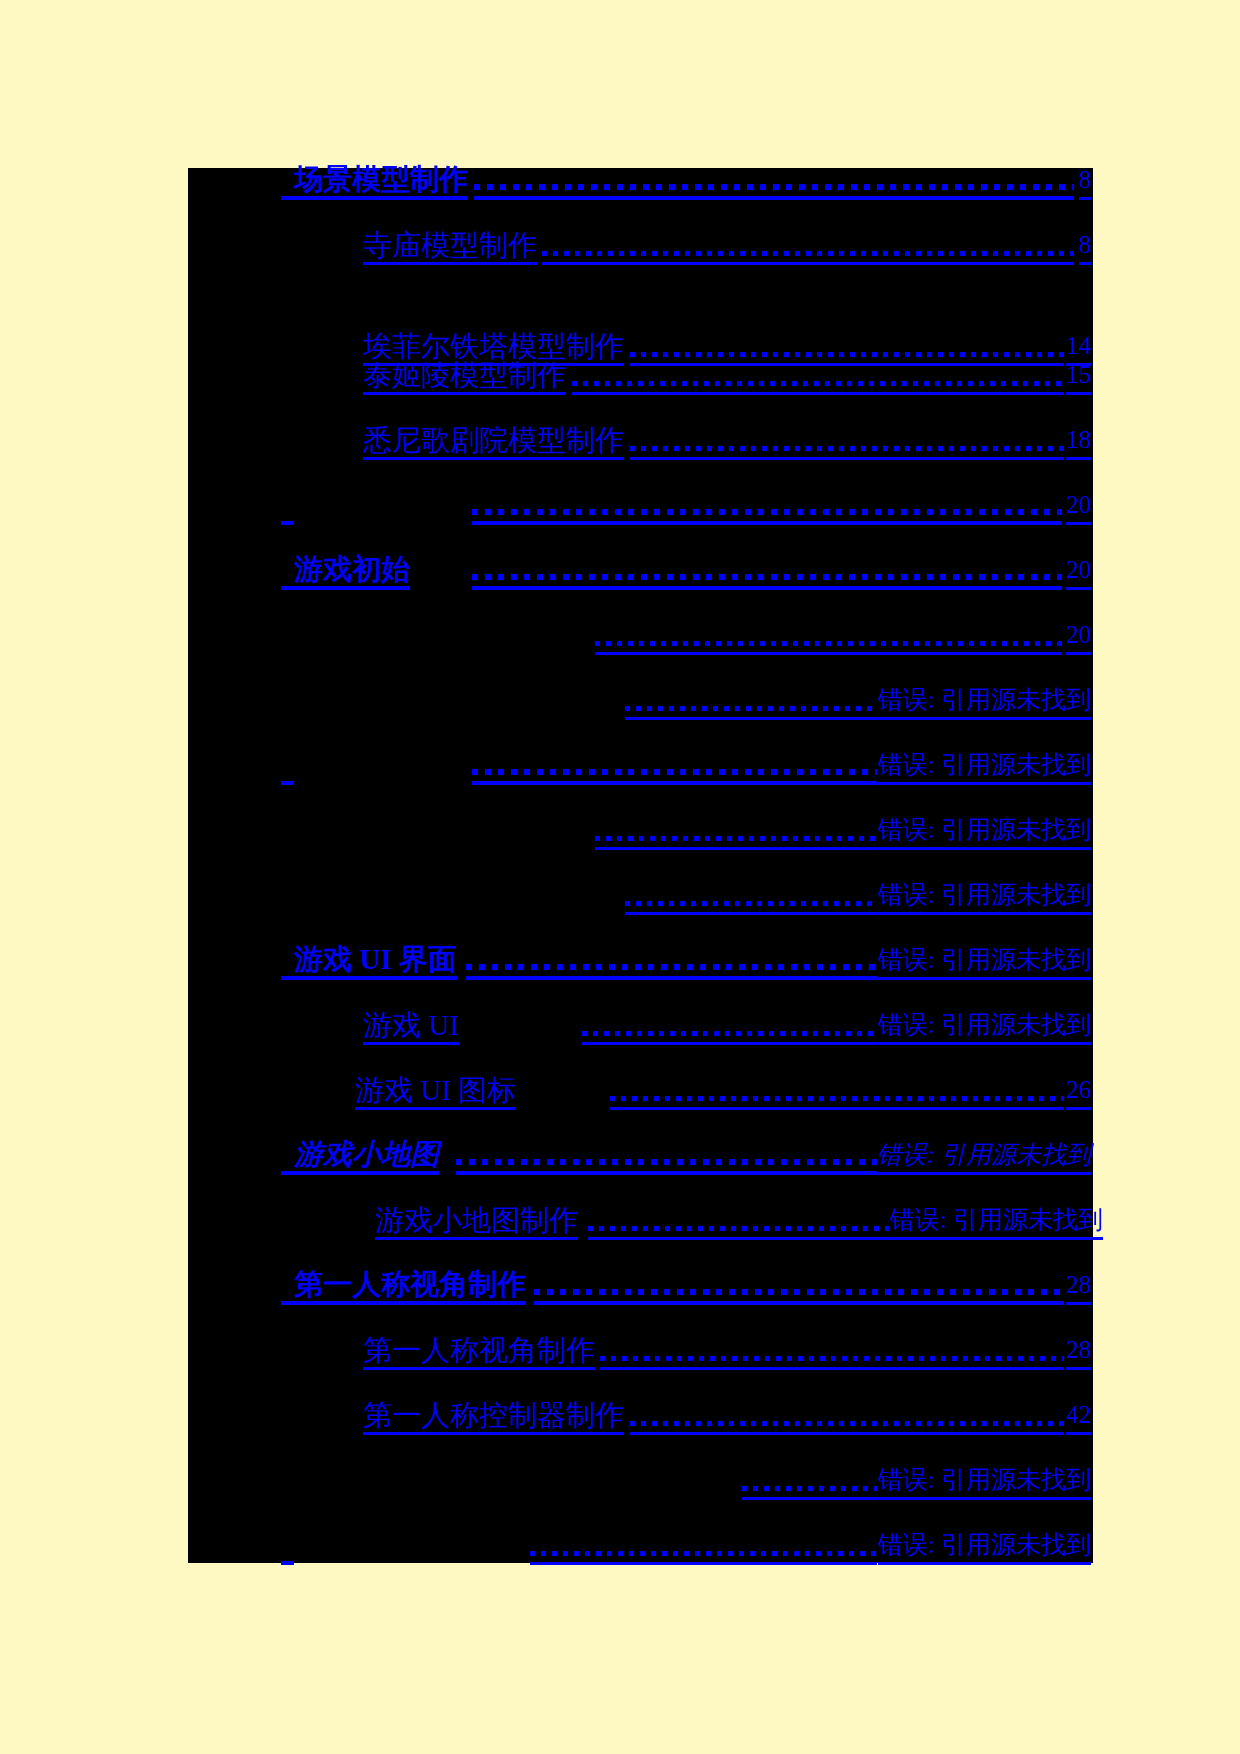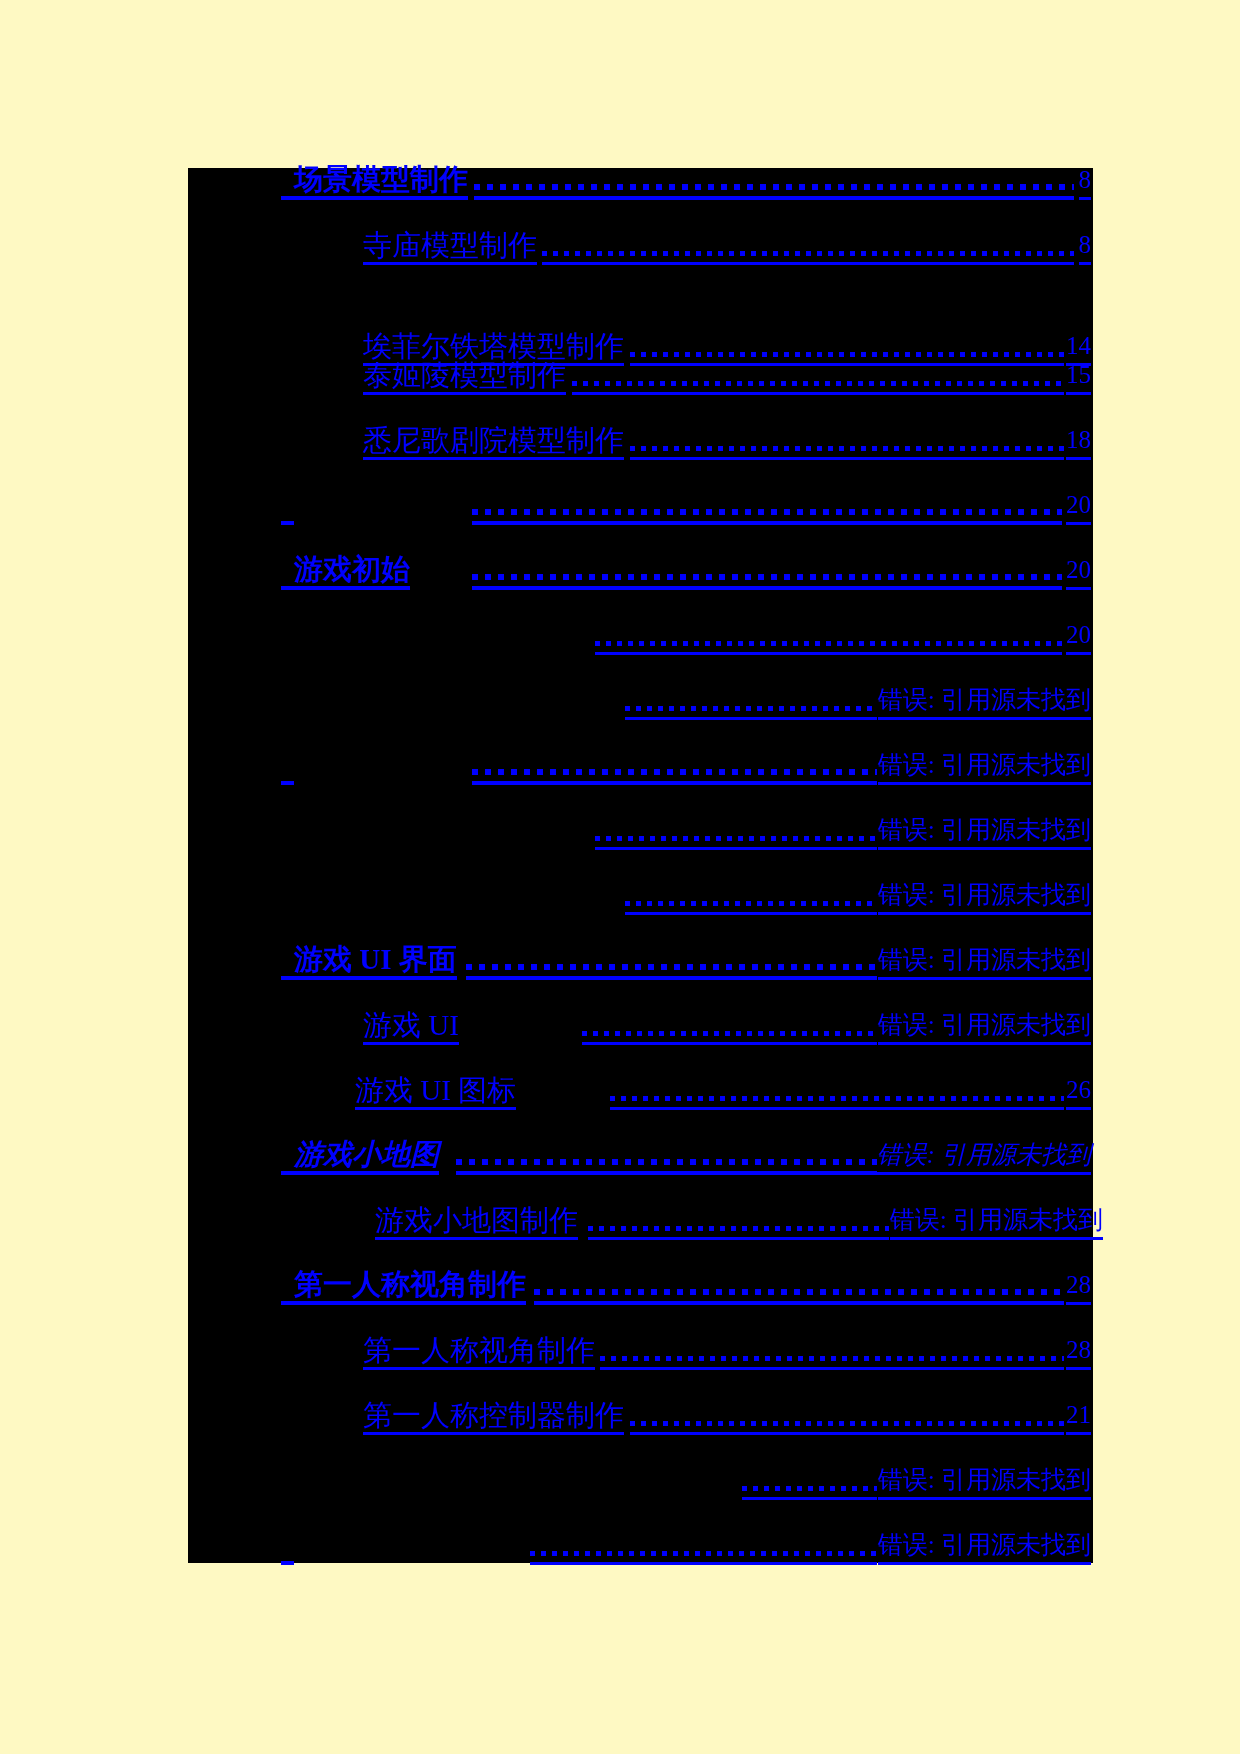--- a/index.html
+++ b/index.html
@@ -132,21 +132,21 @@
         <span class="right-value">28</span>
       </div>
       <div class="toc-row" style="top: 1164px;">
         <span class="entry-label" style="left: 175px;">第一人称视角制作</span>
         <div class="dots" style="left: 412px; width: 464px;"></div>
         <span class="right-value">28</span>
       </div>
       <div class="toc-row" style="top: 1229px;">
         <span class="entry-label" style="left: 175px;">第一人称控制器制作</span>
         <div class="dots" style="left: 442px; width: 434px;"></div>
-        <span class="right-value">21</span>
+        <span class="right-value">42</span>
       </div>
       <div class="toc-row" style="top: 1294px;">
         <div class="dots" style="left: 554px; width: 135px;"></div>
         <span class="right-value">错误: 引用源未找到</span>
       </div>
       <div class="toc-row" style="top: 1359px;">
         <div class="stub" style="left: 93px;"></div>
         <div class="dots" style="left: 342px; width: 347px;"></div>
         <span class="right-value">错误: 引用源未找到</span>
       </div>

